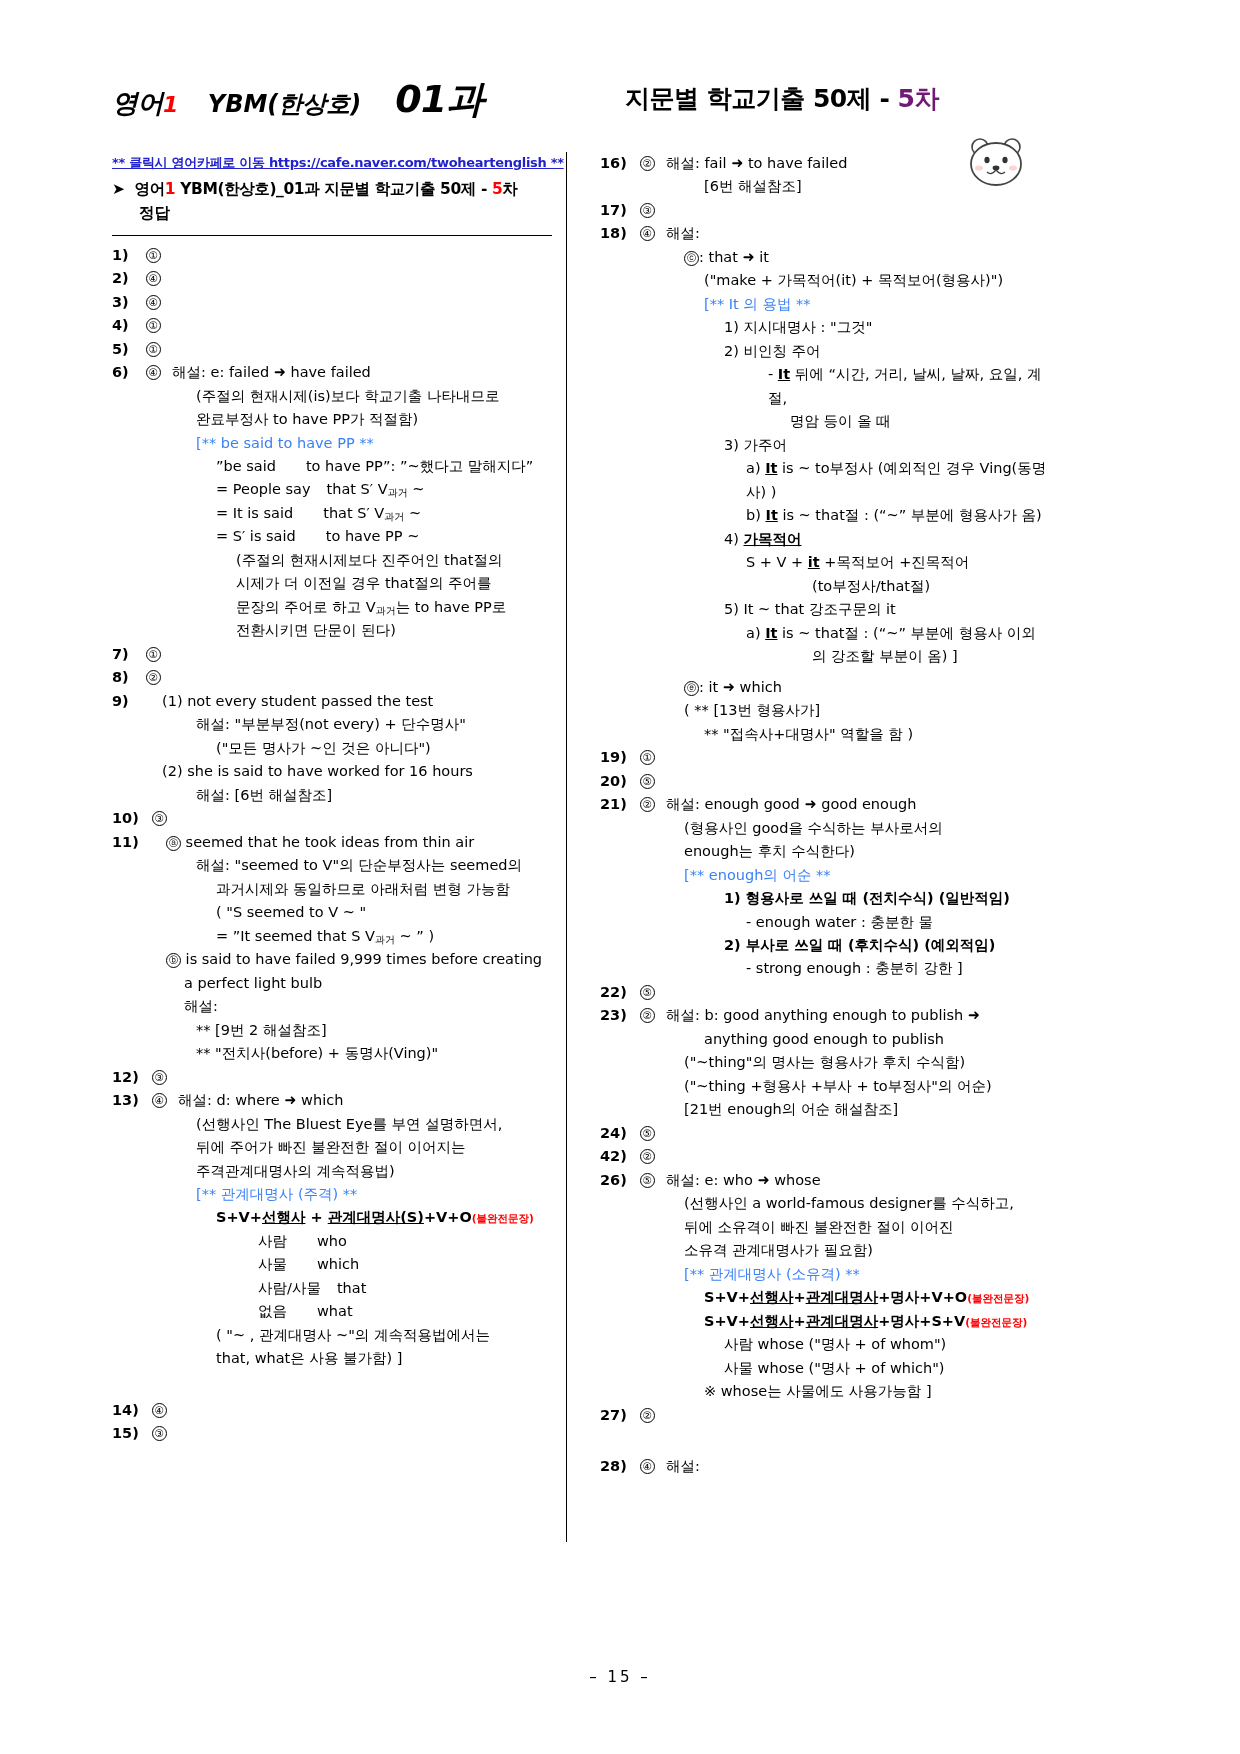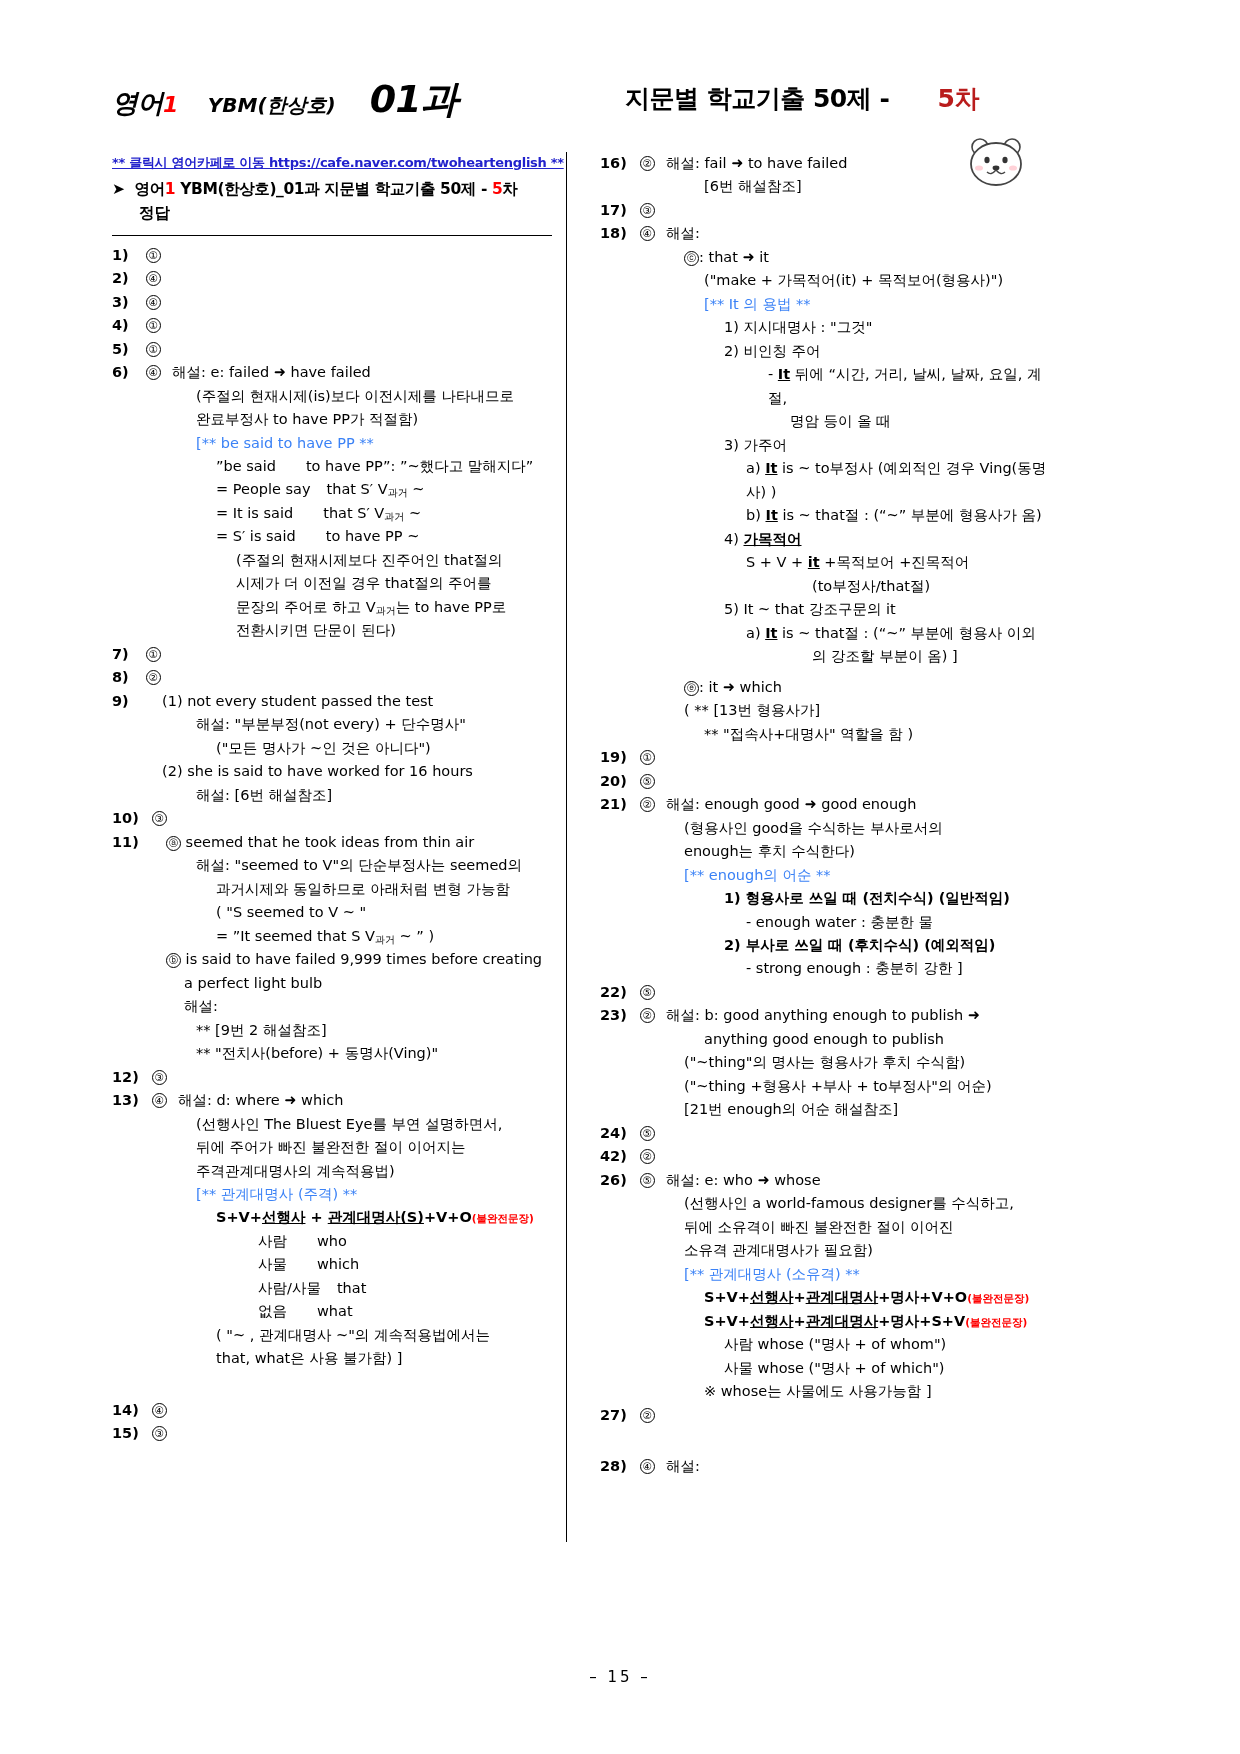--- a/index.html
+++ b/index.html
@@ -27,39 +27,39 @@
     align-items: baseline;
     font-style: italic;
   }
   .hdr-subject {
     font-size: 26px;
     font-weight: bold;
     letter-spacing: -0.5px;
   }
   .hdr-num-red { color: #ff0000; font-size: 22px; font-weight: bold; }
   .hdr-pub {
-    font-size: 20px;
+    font-size: 24px;
     font-weight: bold;
     margin-left: 30px;
   }
   .hdr-lesson {
     font-size: 38px;
     font-weight: bold;
     margin-left: 34px;
     letter-spacing: -1px;
   }
   .hdr-right {
     position: absolute;
     left: 625px; top: 14px;
     font-size: 25px;
     font-weight: bold;
     letter-spacing: -0.5px;
     white-space: nowrap;
   }
-  .hdr-right .red { color: #b91c1c; margin-left: 40px; }
+  .hdr-right .red { color: #701a75; }
 
   
   .bear {
     position: absolute;
     left: 966px; top: 66px;
     width: 62px; height: 56px;
   }
 
   
   .col {
@@ -230,21 +230,21 @@
   <div class="row">
       <span class="qnum">5)</span>
       <span class="ans"><span class="circ">①</span></span>
     </div>
 
   <div class="row">
     <span class="qnum">6)</span>
     <span class="ans"><span class="circ">④</span></span>
     <span class="txt">해설: e: failed  ➜  have failed</span>
   </div>
-  <div class="ind2">(주절의 현재시제(is)보다 이전시제를 나타내므로</div>
+  <div class="ind2">(주절의 현재시제(is)보다 학교기출 나타내므로</div>
   <div class="ind2">완료부정사 to have PP가 적절함)</div>
   <div class="ind2 blue">[** be said to have PP **</div>
   <div class="ind3">”be said<span class="sp2"></span>to have PP”: ”~했다고 말해지다”</div>
   <div class="ind3">= People say<span class="sp"></span>that S′ V<span class="sub">과거</span> ~</div>
   <div class="ind3">= It is said<span class="sp2"></span>that S′ V<span class="sub">과거</span> ~</div>
   <div class="ind3">= S′ is said<span class="sp2"></span>to have PP ~</div>
   <div class="ind4">(주절의 현재시제보다 진주어인 that절의</div>
   <div class="ind4">시제가  더 이전일 경우 that절의 주어를</div>
   <div class="ind4">문장의 주어로 하고 V<span class="sub">과거</span>는 to have PP로</div>
   <div class="ind4">전환시키면 단문이 된다)</div>

